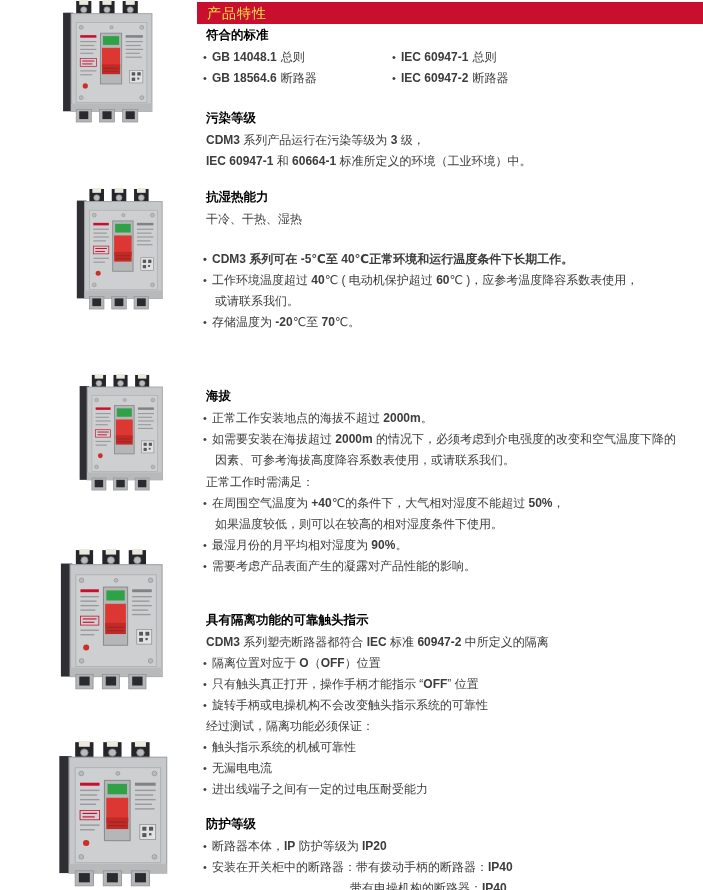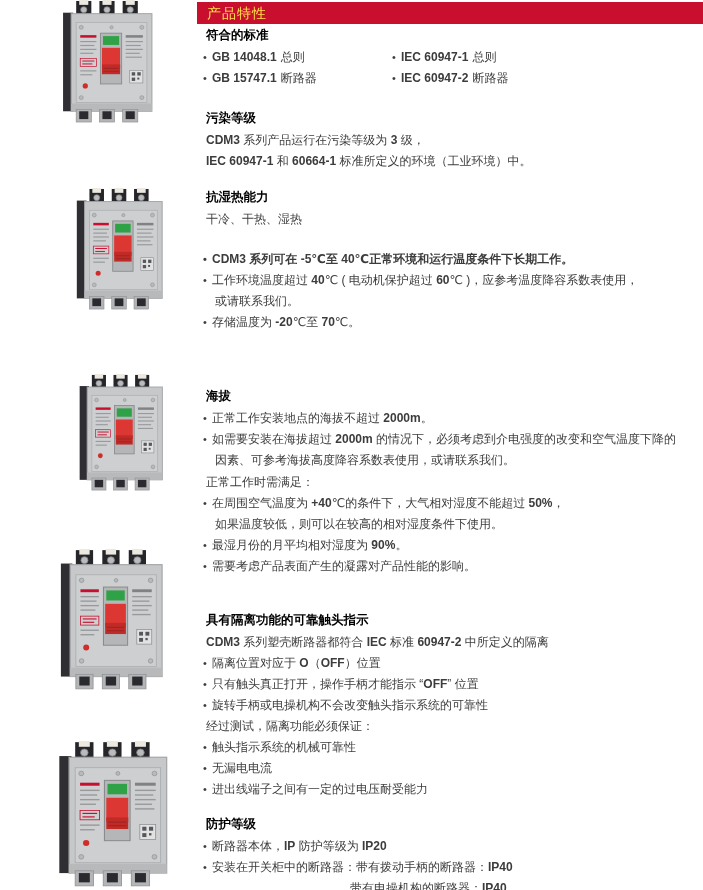--- a/index.html
+++ b/index.html
@@ -371,21 +371,21 @@
     </figure>
 
   <div class="titlebar">
     <span>产品特性</span>
   </div>
 
   <section class="sec" style="top:27px">
     <h3 class="sec-h">符合的标准</h3>
     <div class="lines">
         <div class="line"><span class="col1"><span class="bu">•</span><span class="lt code">GB 14048.1</span><span class="lbl">总则</span></span><span class="bu">•</span><span class="lt code">IEC 60947-1</span><span class="lbl">总则</span></div>
-        <div class="line"><span class="col1"><span class="bu">•</span><span class="lt code">GB 15747.1</span><span class="lbl">断路器</span></span><span class="bu">•</span><span class="lt code">IEC 60947-2</span><span class="lbl">断路器</span></div>
+        <div class="line"><span class="col1"><span class="bu">•</span><span class="lt code">GB 18564.6</span><span class="lbl">断路器</span></span><span class="bu">•</span><span class="lt code">IEC 60947-2</span><span class="lbl">断路器</span></div>
       </div>
   </section>
 
   <section class="sec" style="top:110px">
     <h3 class="sec-h">污染等级</h3>
     <div class="lines">
         <div class="line flush"><span><span class="lt">CDM3</span> 系列产品运行在污染等级为 <span class="lt">3</span> 级，</span></div>
         <div class="line flush"><span><span class="lt">IEC 60947-1</span> 和 <span class="lt">60664-1</span> 标准所定义的环境（工业环境）中。</span></div>
       </div>
   </section>

